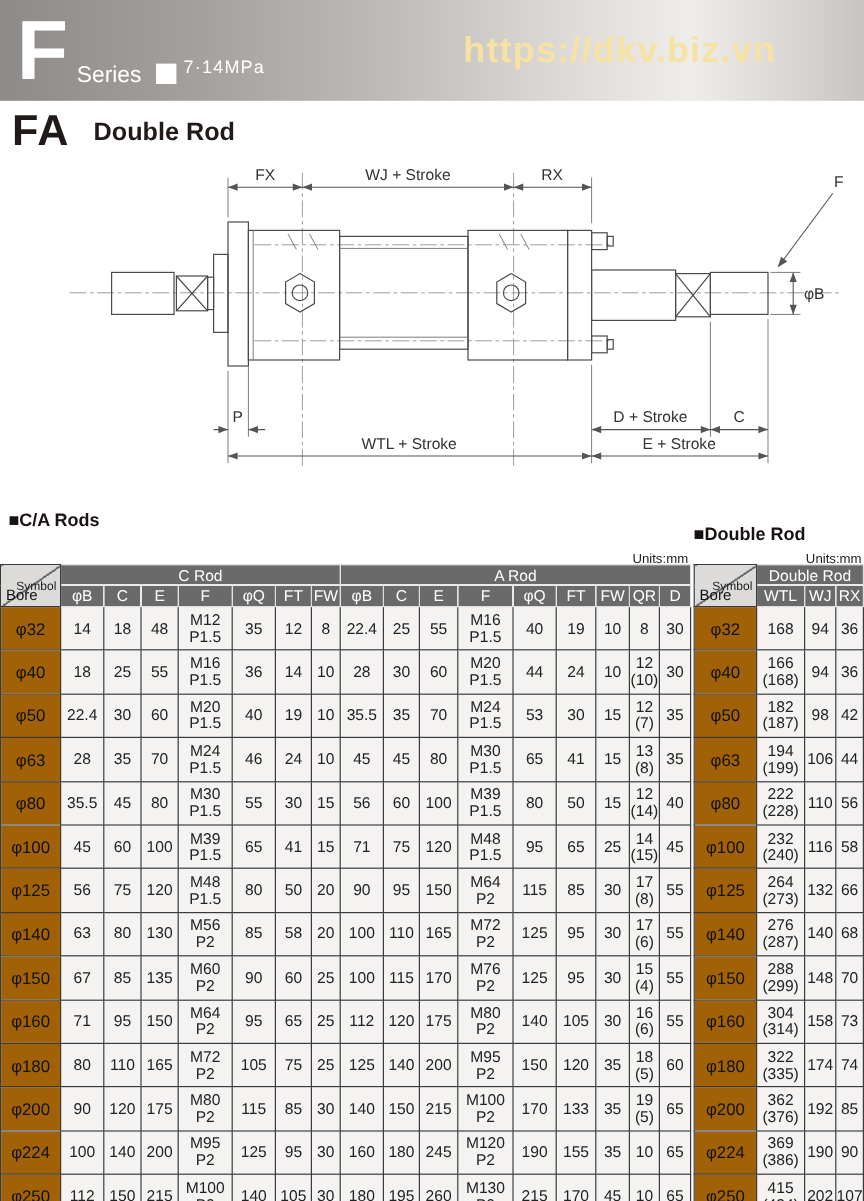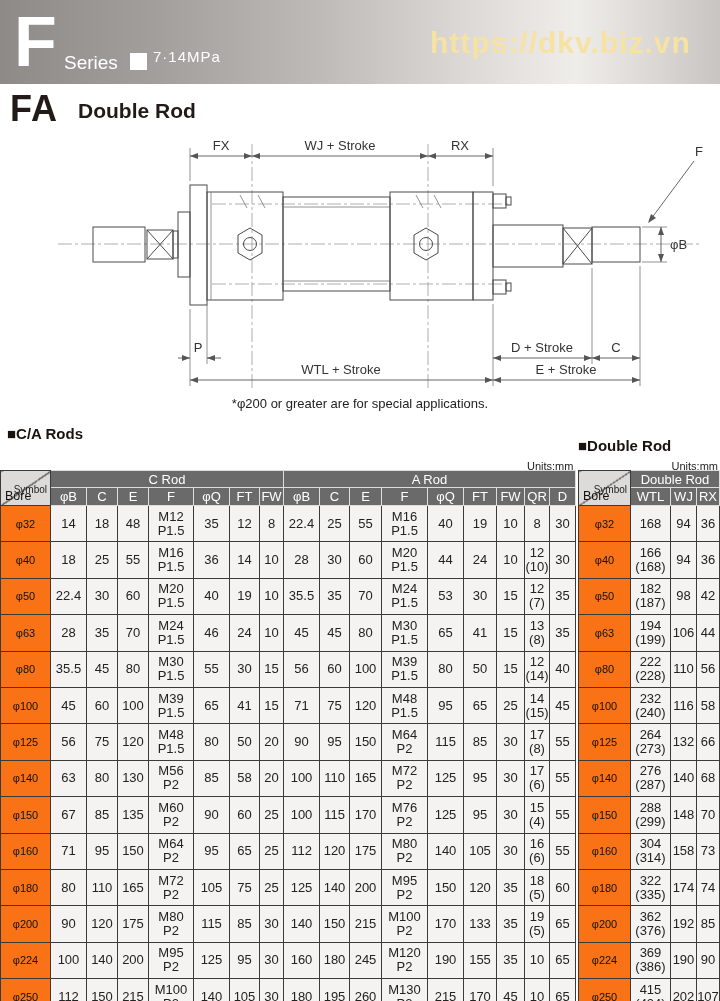--- a/index.html
+++ b/index.html
@@ -6,21 +6,21 @@
   .page{position:relative;width:720px;height:1001px;background:#fff;overflow:hidden;
         font-family:"Liberation Sans",sans-serif;color:#1a1a1a;}
 
   
   .band{position:absolute;left:0;top:0;width:720px;height:84px;
         background:linear-gradient(90deg,#8e8a88 0%,#a39f9c 22%,#bfbbb8 45%,#ddd9d6 65%,#efedea 80%,#d8d5d2 92%,#c7c4c1 100%);}
   .f-big{position:absolute;left:14px;top:0px;font-size:70px;font-weight:bold;color:#fff;line-height:84px;}
   .series-lbl{position:absolute;left:64px;top:52px;font-size:19px;color:#fff;}
   .sq-bullet{position:absolute;left:130px;top:53px;width:17px;height:17px;background:#fff;}
   .pressure{position:absolute;left:153px;top:48px;font-size:15px;color:#fff;letter-spacing:1px;}
-  .watermark{position:absolute;left:386px;top:26px;font-size:30px;font-weight:bold;color:#f6e2a2;letter-spacing:1px;margin-left:44px;}
+  .watermark{position:absolute;left:386px;top:26px;font-size:30px;font-weight:bold;color:#f6e2a2;letter-spacing:1px;}
 
   
   .title-code{position:absolute;left:10px;top:88px;font-size:36px;font-weight:bold;color:#221a18;letter-spacing:1px;}
   .title-name{position:absolute;left:78px;top:99px;font-size:21px;font-weight:bold;color:#221a18;}
 
   
   .diagram{position:absolute;left:0;top:128px;width:720px;height:272px;}
   .diagram text{font-family:"Liberation Sans",sans-serif;font-size:13px;fill:#333;}
   .ln{stroke:#4a4a4a;stroke-width:1;fill:none;}
   .thin{stroke:#777;stroke-width:0.8;fill:none;}
@@ -39,21 +39,21 @@
 
   
   table{border-collapse:collapse;table-layout:fixed;position:absolute;top:470px;}
   .main{left:0;width:576px;}
   .dr{left:578px;width:142px;}
   th,td{padding:0;text-align:center;vertical-align:middle;overflow:hidden;}
   thead th{background:#6a6a6a;color:#fff;font-weight:normal;font-size:13px;border:1px solid #ddd;}
   tr.grp-row th{height:16px;}
   tr.col-row th{height:17px;}
   tbody td{border:1px solid #3a3a3a;height:35.4px;}
-  td.bore{background:#f97316;font-size:11px;color:#111;}
+  td.bore{background:#a16207;font-size:14px;color:#111;}
   td.val{background:#f4f3f1;font-size:13px;color:#222;white-space:pre-line;line-height:14px;}
   th.corner{background:
       linear-gradient(to bottom right,rgba(0,0,0,0) 48.8%,#555 48.8%,#555 51.2%,rgba(0,0,0,0) 51.2%),#dcdbd9;
       position:relative;border:1px solid #3a3a3a;}
   th.corner .sym{position:absolute;top:13px;right:3px;font-size:10px;color:#222;}
   th.corner .boreL{position:absolute;bottom:2px;left:4px;font-size:12.5px;color:#111;}
   table{border:1.5px solid #3a3a3a;}
 </style>
 </head>
 <body>
@@ -143,21 +143,20 @@
     <text x="198" y="224" text-anchor="middle">P</text>
     <text x="542" y="224" text-anchor="middle">D + Stroke</text>
     <text x="616" y="224" text-anchor="middle">C</text>
 
     <path class="dim" d="M190 252 H640"></path>
     <path class="arr" d="M190 252 l8 -3 v6 z M493 252 l-8 -3 v6 z M493 252 l8 -3 v6 z M640 252 l-8 -3 v6 z"></path>
     <text x="341" y="246" text-anchor="middle">WTL + Stroke</text>
     <text x="566" y="246" text-anchor="middle">E + Stroke</text>
   </svg>
 
-  <div class="note">*φ200 or greater are for special applications.</div>
   <div class="sec-heading sec-ca">■C/A Rods</div>
   <div class="sec-heading sec-dr">■Double Rod</div>
   <div class="units units-main">Units:mm</div>
   <div class="units units-dr">Units:mm</div>
 
   <table class="main">
     <colgroup>
       <col style="width:50px">
         <col style="width:36px">
         <col style="width:31px">

